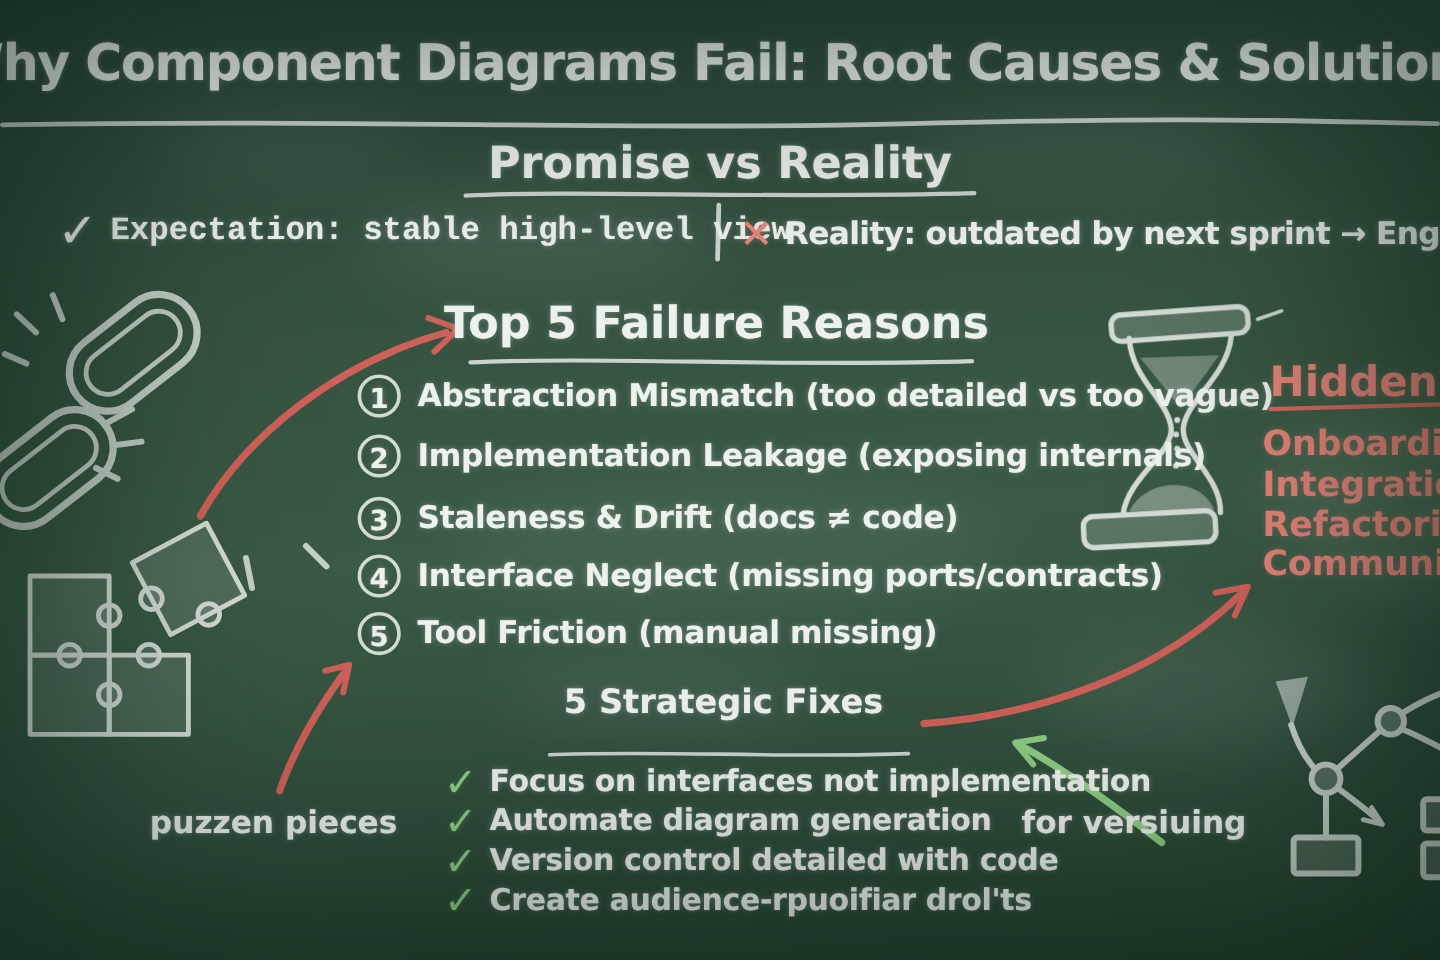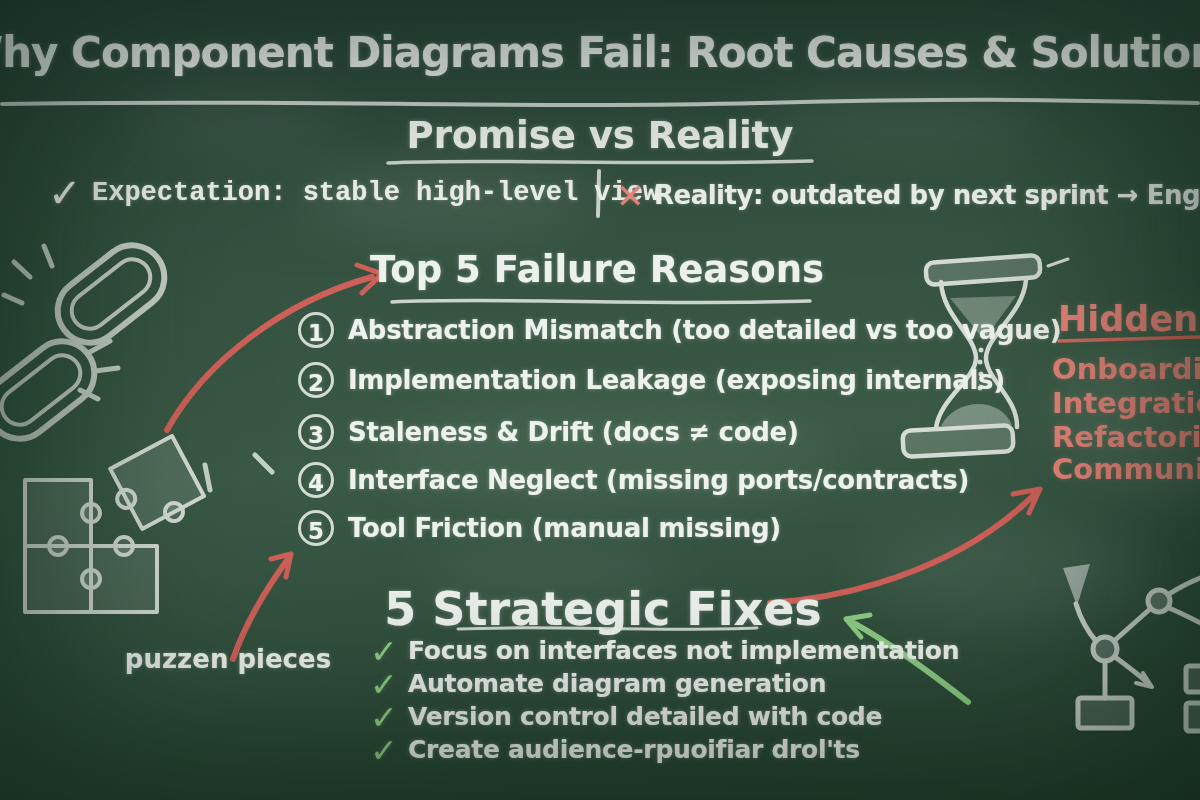--- a/index.html
+++ b/index.html
@@ -9,21 +9,21 @@
   .smudge{position:absolute;border-radius:50%;background:rgba(235,243,236,1);filter:blur(26px);pointer-events:none;}
   .vignette{position:absolute;inset:0;box-shadow:inset 0 0 190px 50px rgba(2,22,10,0.5);pointer-events:none;}
   .chalk{color:#eef2ec;text-shadow:0 0 5px rgba(242,248,242,.28),0 0 1px rgba(255,255,255,.4);}
   .red{color:#e8857b;text-shadow:0 0 5px rgba(232,133,123,.3);}
   .green{color:#8ecf85;text-shadow:0 0 5px rgba(142,207,133,.3);}
   .abs{position:absolute;white-space:nowrap;}
   .bold{font-weight:bold;}
   .title{top:28px;left:50%;transform:translateX(-50%);font-size:42px;letter-spacing:-1px;}
   .h-promise{top:114px;left:50%;transform:translateX(-50%);font-size:37px;}
   .h-top5{top:248px;left:597px;transform:translateX(-50%);font-size:37px;}
-  .h-fixes{top:582px;left:603px;transform:translateX(-50%);font-size:46px;}
+  .h-fixes{top:568px;left:603px;transform:translateX(-50%);font-size:28px;}
   .h-hidden{top:299px;left:1058px;font-size:35px;}
   .row-exp{top:178px;left:92px;font-size:27px;font-family:Liberation Mono, monospace;}
   .icon-check{top:170px;left:48px;font-size:40px;}
   .icon-cross{top:176px;left:616px;font-size:34px;}
   .row-real{top:180px;left:654px;font-size:26px;letter-spacing:-0.5px;}
   .fail-row{height:40px;line-height:40px;}
   .fail-num{width:36px;height:36px;border:3px solid rgba(236,242,235,.85);border-radius:50%;
     text-align:center;line-height:36px;font-size:23px;font-weight:bold;left:298px;box-sizing:border-box;}
   .fail-text{left:348px;font-size:26px;letter-spacing:-0.3px;}
   .hid-item{left:1052px;font-size:29px;}
@@ -169,20 +169,21 @@
 
   <span class="abs green fix-check" style="top:632px;">✓</span>
   <div class="abs chalk bold fix-text" style="top:636px;">Focus on interfaces not implementation</div>
   <span class="abs green fix-check" style="top:665px;">✓</span>
   <div class="abs chalk bold fix-text" style="top:669px;">Automate diagram generation</div>
   <span class="abs green fix-check" style="top:698px;">✓</span>
   <div class="abs chalk bold fix-text" style="top:702px;">Version control detailed with code</div>
   <span class="abs green fix-check" style="top:731px;">✓</span>
   <div class="abs chalk bold fix-text" style="top:735px;">Create audience-rpuoifiar drol'ts</div>
 
-  <div class="abs chalk bold cap" style="top:644px;left:228px;transform:translateX(-50%);">
+  <div class="abs chalk bold cap" style="top:671px;left:228px;transform:translateX(-50%);">
     <div>puzzen pieces</div>
   </div>
   <div class="abs chalk bold cap" style="top:671px;left:945px;transform:translateX(-50%);">
+    <div>for versiuing</div>
   </div>
 
   <div class="vignette"></div>
 </div>
 
 </body></html>

